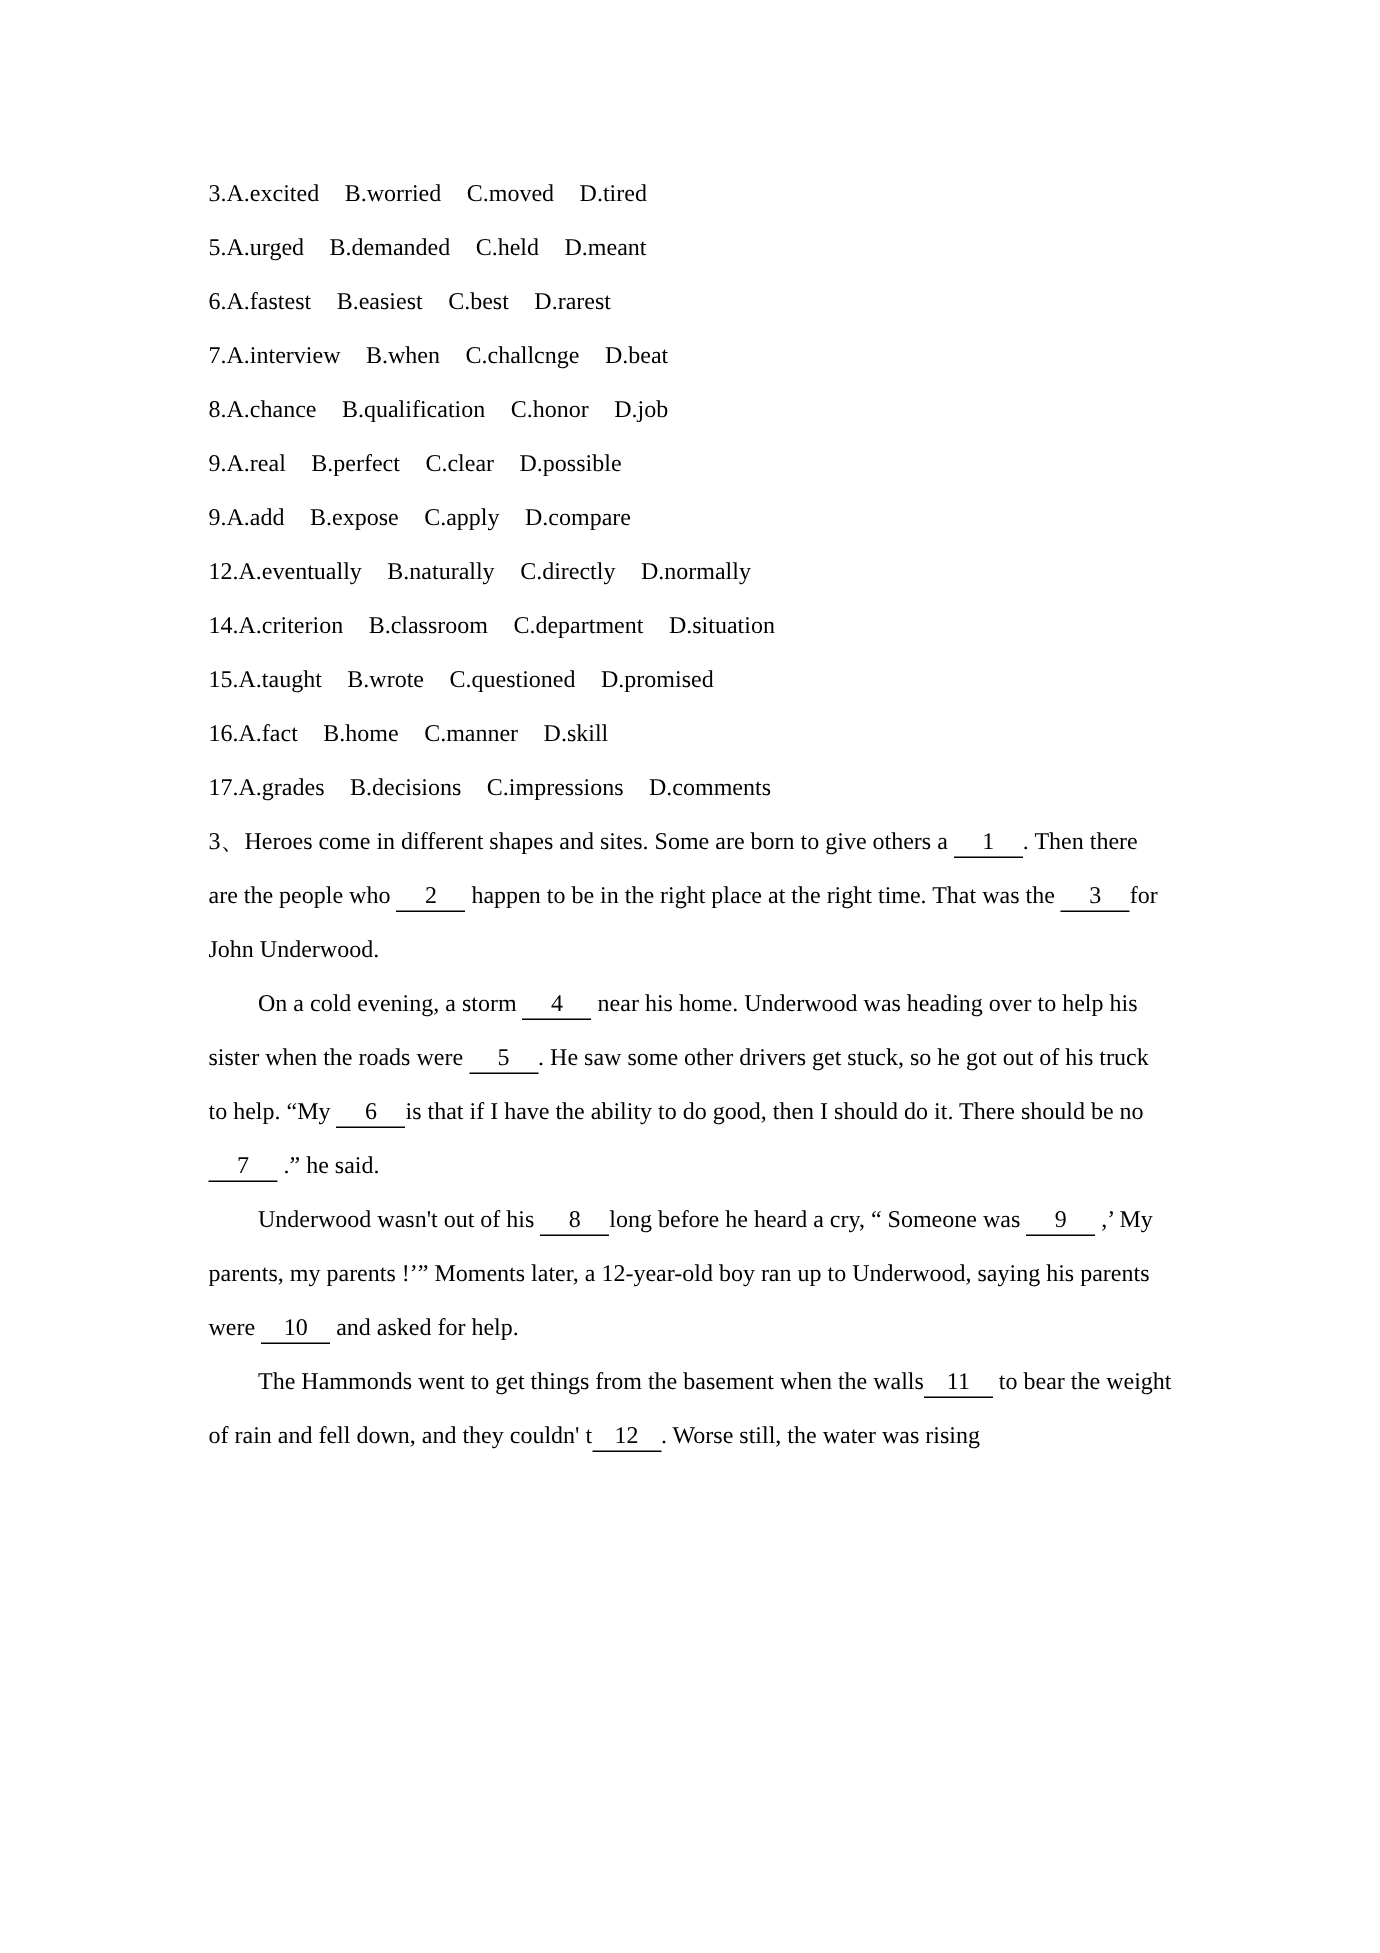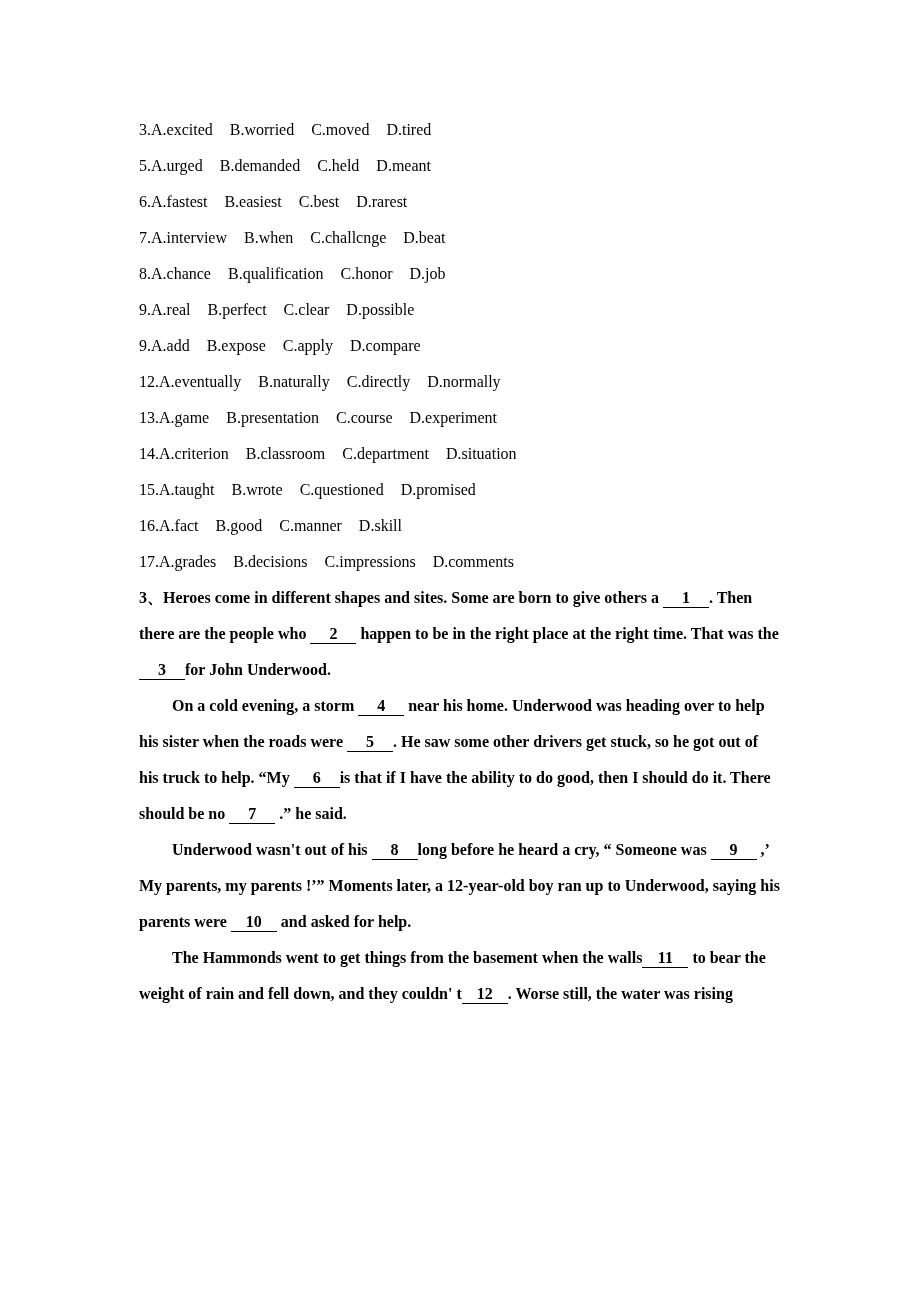--- a/index.html
+++ b/index.html
@@ -22,21 +22,20 @@
     line-height: 36px;
     white-space: nowrap;
   }
   .qnum { }
   .choice { margin-left: 17px; }
   .qnum + .choice { margin-left: 0; }
   .passage { margin-top: 0; }
   .para {
     line-height: 36px;
     text-align: left;
-    font-weight: bold;
   }
   .para.indent { text-indent: 33px; }
   .blank {
     display: inline-block;
     min-width: 46px;
     line-height: 18px;
     text-align: center;
     border-bottom: 1px solid #000000;
     text-indent: 0;
   }
@@ -47,24 +46,23 @@
 <div class="page">
   <div class="options">
       <div class="option-line"><span class="qnum">3.</span><span class="choice">A.excited</span><span class="choice">B.worried</span><span class="choice">C.moved</span><span class="choice">D.tired</span></div>
       <div class="option-line"><span class="qnum">5.</span><span class="choice">A.urged</span><span class="choice">B.demanded</span><span class="choice">C.held</span><span class="choice">D.meant</span></div>
       <div class="option-line"><span class="qnum">6.</span><span class="choice">A.fastest</span><span class="choice">B.easiest</span><span class="choice">C.best</span><span class="choice">D.rarest</span></div>
       <div class="option-line"><span class="qnum">7.</span><span class="choice">A.interview</span><span class="choice">B.when</span><span class="choice">C.challcnge</span><span class="choice">D.beat</span></div>
       <div class="option-line"><span class="qnum">8.</span><span class="choice">A.chance</span><span class="choice">B.qualification</span><span class="choice">C.honor</span><span class="choice">D.job</span></div>
       <div class="option-line"><span class="qnum">9.</span><span class="choice">A.real</span><span class="choice">B.perfect</span><span class="choice">C.clear</span><span class="choice">D.possible</span></div>
       <div class="option-line"><span class="qnum">9.</span><span class="choice">A.add</span><span class="choice">B.expose</span><span class="choice">C.apply</span><span class="choice">D.compare</span></div>
       <div class="option-line"><span class="qnum">12.</span><span class="choice">A.eventually</span><span class="choice">B.naturally</span><span class="choice">C.directly</span><span class="choice">D.normally</span></div>
-      <div class="option-line"><span class="qnum">13.</span><span class="choice">A.game</span><span class="choice">B.presentation</span><span class="choice">C.course</span><span class="choice">D.experiment</span></div>
       <div class="option-line"><span class="qnum">14.</span><span class="choice">A.criterion</span><span class="choice">B.classroom</span><span class="choice">C.department</span><span class="choice">D.situation</span></div>
       <div class="option-line"><span class="qnum">15.</span><span class="choice">A.taught</span><span class="choice">B.wrote</span><span class="choice">C.questioned</span><span class="choice">D.promised</span></div>
-      <div class="option-line"><span class="qnum">16.</span><span class="choice">A.fact</span><span class="choice">B.good</span><span class="choice">C.manner</span><span class="choice">D.skill</span></div>
+      <div class="option-line"><span class="qnum">16.</span><span class="choice">A.fact</span><span class="choice">B.home</span><span class="choice">C.manner</span><span class="choice">D.skill</span></div>
       <div class="option-line"><span class="qnum">17.</span><span class="choice">A.grades</span><span class="choice">B.decisions</span><span class="choice">C.impressions</span><span class="choice">D.comments</span></div>
     </div>
   <div class="passage">
       <p class="para"><span>3、Heroes come in different shapes and sites. Some are born to give others a </span><span class="blank">1</span><span>. Then there are the people who </span><span class="blank">2</span><span> happen to be in the right place at the right time. That was the </span><span class="blank">3</span><span>for John Underwood.</span></p>
       <p class="para indent"><span>On a cold evening, a storm </span><span class="blank">4</span><span> near his home. Underwood was heading over to help his sister when the roads were </span><span class="blank">5</span><span>. He saw some other drivers get stuck, so he got out of his truck to help. “My </span><span class="blank">6</span><span>is that if I have the ability to do good, then I should do it. There should be no </span><span class="blank">7</span><span> .” he said.</span></p>
       <p class="para indent"><span>Underwood wasn't out of his </span><span class="blank">8</span><span>long before he heard a cry, “ Someone was </span><span class="blank">9</span><span> ,’ My parents, my parents !’” Moments later, a 12-year-old boy ran up to Underwood, saying his parents were </span><span class="blank">10</span><span> and asked for help.</span></p>
       <p class="para indent"><span>The Hammonds went to get things from the basement when the walls</span><span class="blank">11</span><span> to bear the weight of rain and fell down, and they couldn' t</span><span class="blank">12</span><span>. Worse still, the water was rising</span></p>
     </div>
 </div>
 

